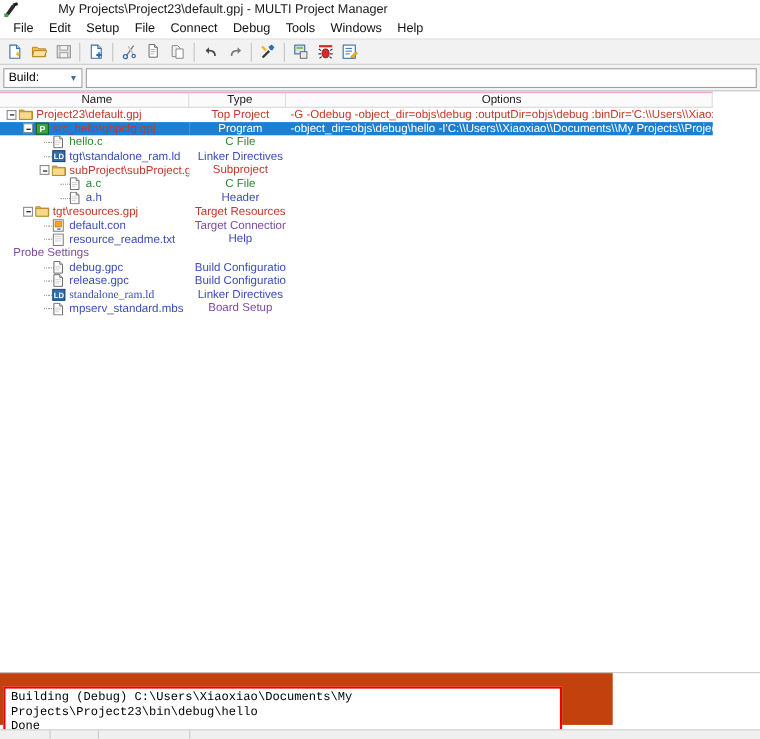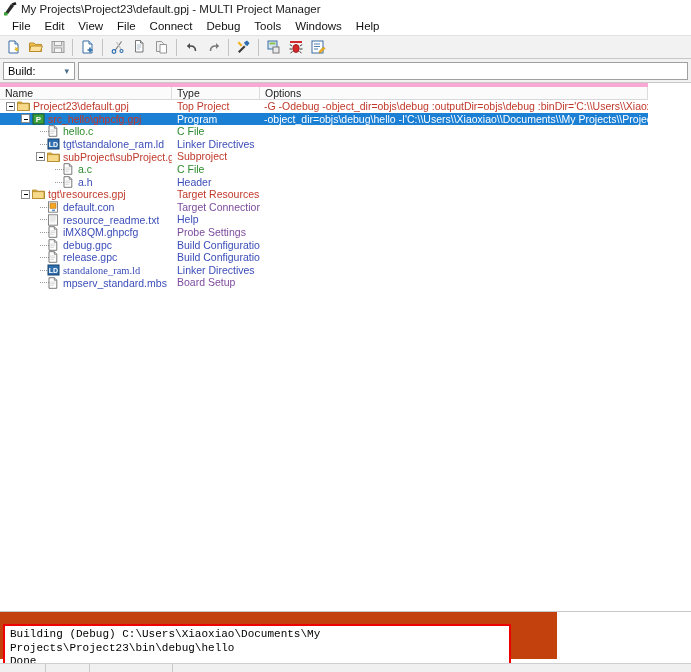--- a/index.html
+++ b/index.html
@@ -18,21 +18,21 @@
   .titlebar {
     height: 17px;
     display: flex;
     align-items: center;
     padding-left: 3px;
     background: #ffffff;
     font-size: 11.5px;
     color: #1a1a1a;
   }
   .title-icon { width: 15px; height: 15px; position: relative; margin-right: 3px; flex: 0 0 auto; }
-  .title-text { white-space: nowrap; }
+  .title-text { white-space: nowrap; margin-left: 32px; }
 
   
   .menubar {
     height: 18px;
     display: flex;
     align-items: center;
     padding-left: 5px;
     background: #ffffff;
     border-bottom: 0px;
     font-size: 11.5px;
@@ -88,21 +88,22 @@
     border: 1px solid #a0a0a0;
   }
 
   
   .listwrap {
     position: absolute;
     left: 0; top: 83px;
     width: 648px;
     height: 528px;
     background: #fff;
-    border-top: 4px solid #f9a8d4;
+    border-top: 2px solid #f9a8d4;
+    text-align: center;
   }
   .hdr {
     height: 13px;
     display: flex;
     background: #fbfbfb;
     border-bottom: 1px solid #d8d8d8;
     font-size: 10.5px;
     color: #222;
   }
   .hdr .cell {
@@ -230,21 +231,21 @@
         <path d="M1 11 L4 13.5 L1.5 14 Z" fill="#2f9b2f"></path>
         <rect x="1" y="11.5" width="3.5" height="3" fill="#37a537"></rect>
       </svg>
     </span>
     <span class="title-text">My Projects\Project23\default.gpj - MULTI Project Manager</span>
   </div>
 
   <div class="menubar">
     <div class="menu-item">File</div>
     <div class="menu-item">Edit</div>
-    <div class="menu-item">View</div>
+    <div class="menu-item">Setup</div>
     <div class="menu-item">File</div>
     <div class="menu-item">Connect</div>
     <div class="menu-item">Debug</div>
     <div class="menu-item">Tools</div>
     <div class="menu-item">Windows</div>
     <div class="menu-item">Help</div>
   </div>
 
   <div class="toolbar">
     <div class="tb-btn">
@@ -485,30 +486,20 @@
             <span class="ico"><svg width="13" height="12" viewBox="0 0 13 12">
                 <rect x="1.5" y="0.8" width="9" height="10.4" fill="#fafafa" stroke="#7a7a7a" stroke-width=".9"></rect>
                 <path d="M3 3h6M3 5h6M3 7h5" stroke="#c8c8c8" stroke-width=".7"></path>
               </svg></span>
             <span class="lbl" style="color: rgb(59, 77, 184);">resource_readme.txt</span>
           </div>
           <div class="type-cell" style="color: rgb(59, 77, 184);">Help</div>
           <div class="opts-cell" style="color: rgb(192, 57, 43);"></div>
         </div>
         <div class="row">
-          <div class="name-cell">
-            <div class="indent" style="width: 36px;"></div>
-            <div class="guide" style="width: 11px;"></div>
-            <span class="ico"><svg width="13" height="12" viewBox="0 0 13 12">
-                <path d="M2 0.7h5.3l2.5 2.5v8.1H2z" fill="#ffffff" stroke="#6a6a6a" stroke-width=".9"></path>
-                <path d="M7.3 0.7v2.5h2.5" fill="#dcdcdc" stroke="#6a6a6a" stroke-width=".8"></path>
-                <path d="M3.3 5h5M3.3 6.7h5M3.3 8.4h3.4" stroke="#c4c4c4" stroke-width=".7"></path>
-              </svg></span>
-            <span class="lbl" style="color: rgb(59, 77, 184);">iMX8QM.ghpcfg</span>
-          </div>
           <div class="type-cell" style="color: rgb(125, 75, 158);">Probe Settings</div>
           <div class="opts-cell" style="color: rgb(192, 57, 43);"></div>
         </div>
         <div class="row">
           <div class="name-cell">
             <div class="indent" style="width: 36px;"></div>
             <div class="guide" style="width: 11px;"></div>
             <span class="ico"><svg width="13" height="12" viewBox="0 0 13 12">
                 <path d="M2 0.7h5.3l2.5 2.5v8.1H2z" fill="#ffffff" stroke="#6a6a6a" stroke-width=".9"></path>
                 <path d="M7.3 0.7v2.5h2.5" fill="#dcdcdc" stroke="#6a6a6a" stroke-width=".8"></path>

